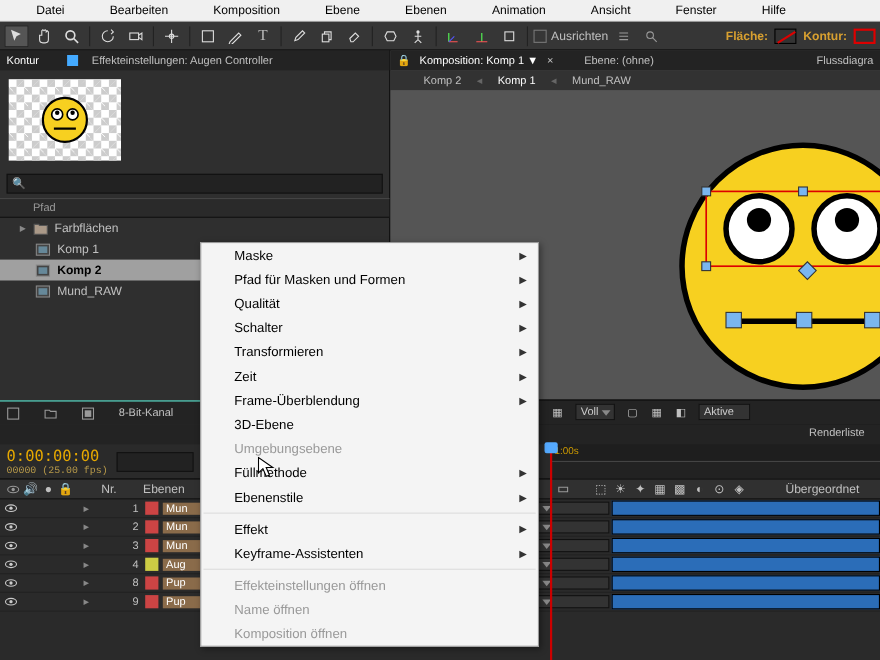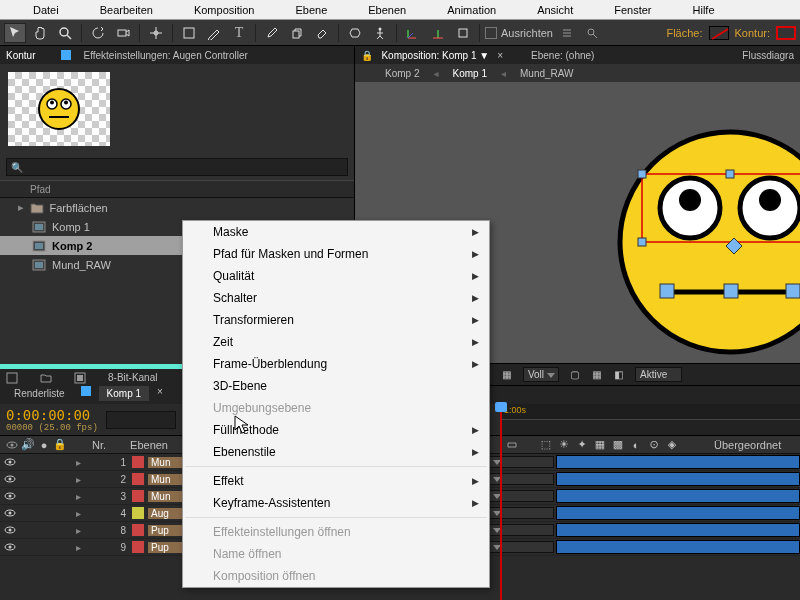--- a/index.html
+++ b/index.html
@@ -6,54 +6,54 @@
 body { width:800px; height:600px; background:#2a2a2a; color:#c0c0c0; font-size:11px; overflow:hidden; position:relative; }
 
 .menubar { height:20px; background:#f0f0f0; color:#000; display:flex; align-items:center; padding:0 6px; gap:14px; border-bottom:1px solid #999; }
 .menubar span { cursor:default;margin-left:27px; }
 
 .toolbar { height:26px; background:#363636; display:flex; align-items:center; gap:3px; padding:0 4px; border-bottom:1px solid #000; }
 .tool { width:22px; height:20px; display:flex; align-items:center; justify-content:center; color:#bbb; border:1px solid transparent; font-size:13px; }
 .tool.active { background:#555; border-color:#222; }
 .tool svg { width:14px; height:14px; }
 .tbsep { width:1px; height:18px; background:#222; margin:0 2px; }
-.tbright { margin-left:auto; display:flex; align-items:center; gap:6px; }
+.tbright { margin-left:auto; display:flex; align-items:center; gap:6px;font-weight:bold; }
 .swatch { width:20px; height:14px; border:1px solid #000; }
 .swatch.none { background:#333; position:relative; }
 
 .maingrid { display:grid; grid-template-columns:355px 1fr; grid-template-rows:340px 1fr; height:554px; }
 
 
 .project { background:#2f2f2f; border-right:1px solid #000; display:flex; flex-direction:column; }
 .ptabs { height:18px; background:#232323; display:flex; align-items:center; gap:12px; padding:0 6px; font-size:10px; }
 .ptabs .active { color:#fff; }
 .thumbrow { display:flex; gap:10px; padding:8px; }
 .thumb { width:102px; height:74px; background-image:linear-gradient(45deg,#ccc 25%,transparent 25%),linear-gradient(-45deg,#ccc 25%,transparent 25%),linear-gradient(45deg,transparent 75%,#ccc 75%),linear-gradient(-45deg,transparent 75%,#ccc 75%); background-size:14px 14px; background-position:0 0,0 7px,7px -7px,-7px 0; background-color:#fff; display:flex; align-items:center; justify-content:center; }
 .metatxt { font-size:10px; color:#ddd; line-height:14px; }
 .searchrow { padding:4px 6px; }
 .searchbox { width:100%; height:18px; background:#222; border:1px solid #111; color:#999; font-size:10px; padding:0 4px; }
 .colhead { height:18px; background:#2a2a2a; border-top:1px solid #444; border-bottom:1px solid #111; display:flex; align-items:center; padding-left:30px; font-size:10px; color:#999; }
 .prow { height:19px; display:flex; align-items:center; padding-left:18px; gap:6px; font-size:11px; }
 .prow .picon { width:14px; height:12px; }
 .prow.sel { background:#a0a0a0; color:#000; }
-.pbot { margin-top:auto; height:22px; background:#232323; display:flex; align-items:center; gap:22px; padding:0 6px; border-top:5px solid #5eead4; }
+.pbot { margin-top:auto; height:22px; background:#232323; display:flex; align-items:center; gap:22px; padding:0 6px; border-top:1px solid #5eead4; }
 
 
 .viewer { background:#4a4a4a; border-bottom:1px solid #000; display:flex; flex-direction:column; }
 .vtabs { height:18px; background:#232323; display:flex; align-items:center; gap:8px; padding:0 6px; font-size:10px; }
 .vcrumb { height:18px; background:#323232; display:flex; align-items:center; gap:14px; padding:0 30px; font-size:10px; }
 .vcrumb .cur { color:#fff; }
 .vcanvas { flex:1; background:#555; position:relative; overflow:hidden; }
 .vfoot { height:22px; background:#232323; display:flex; align-items:center; gap:10px; padding:0 6px; font-size:10px; border-top:1px solid #000; }
 .vfoot .tc { font-family:monospace; }
 .vsel { background:#333; border:1px solid #111; padding:1px 14px 1px 4px; font-size:10px; color:#ccc; position:relative; }
 
 
 .timeline { grid-column:1/3; background:#2a2a2a; display:flex; flex-direction:column; }
-.tltabs { height:18px; background:#232323; display:flex; align-items:flex-start; gap:8px; padding:0 6px; font-size:10px; }
+.tltabs { height:18px; background:#232323; display:flex; align-items:flex-end; gap:8px; padding:0 6px; font-size:10px;flex-direction:column; }
 .tltabs .tab { padding:2px 8px; }
 .tltabs .tab.active { background:#3a3a3a; color:#fff; }
 .tltop { display:grid; grid-template-columns:500px 1fr; height:32px; border-bottom:1px solid #000; }
 .tlleft { display:flex; align-items:center; gap:8px; padding:0 6px; }
 .tc-big { color:#e6a800; font-family:monospace; font-size:14px; }
 .tc-sub { color:#b89a4a; font-size:9px;font-family:Liberation Mono, monospace; }
 .tlright { background:#222; position:relative; }
 .ruler { height:16px; background:#1e1e1e; border-bottom:1px solid #444; position:relative; }
 .tlicons { height:18px; display:grid; grid-template-columns:500px 1fr; background:#303030; border-bottom:1px solid #111; }
 .tlicons .l { display:flex; align-items:center; gap:4px; padding:0 6px; }

